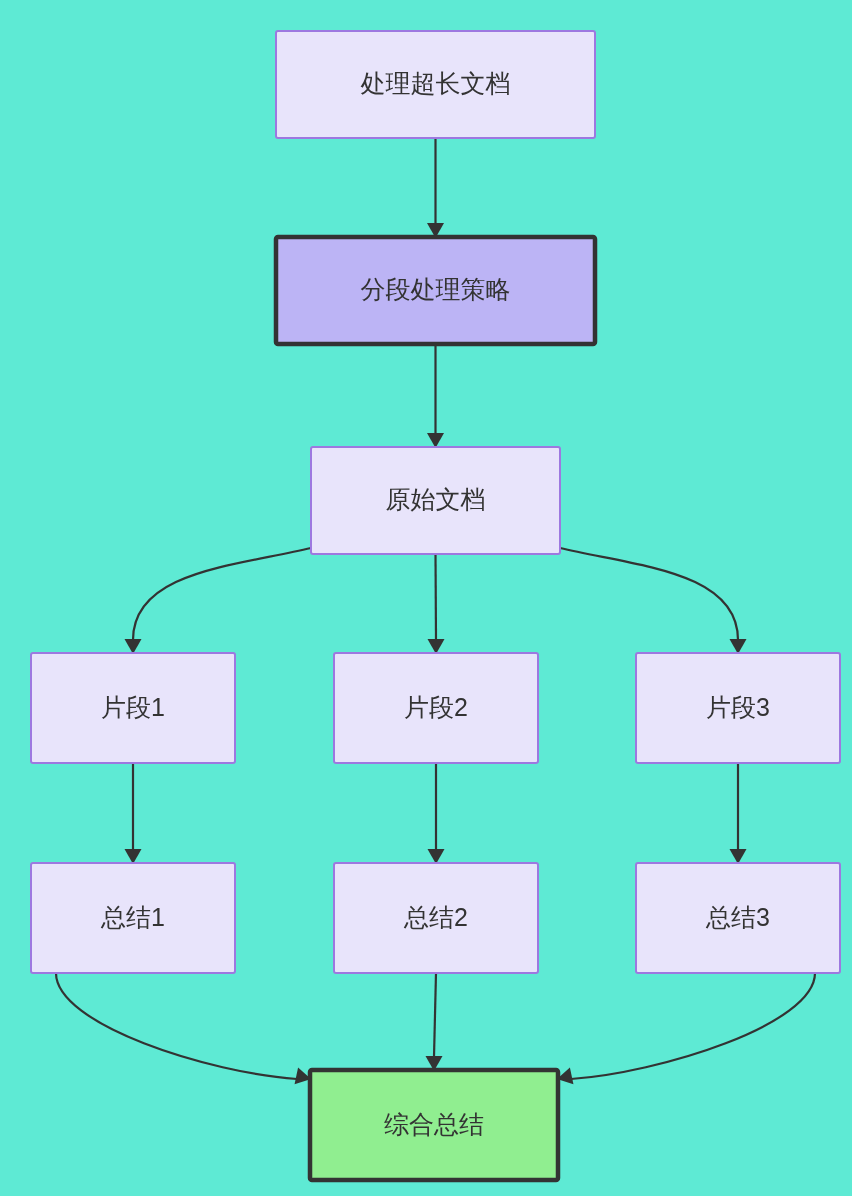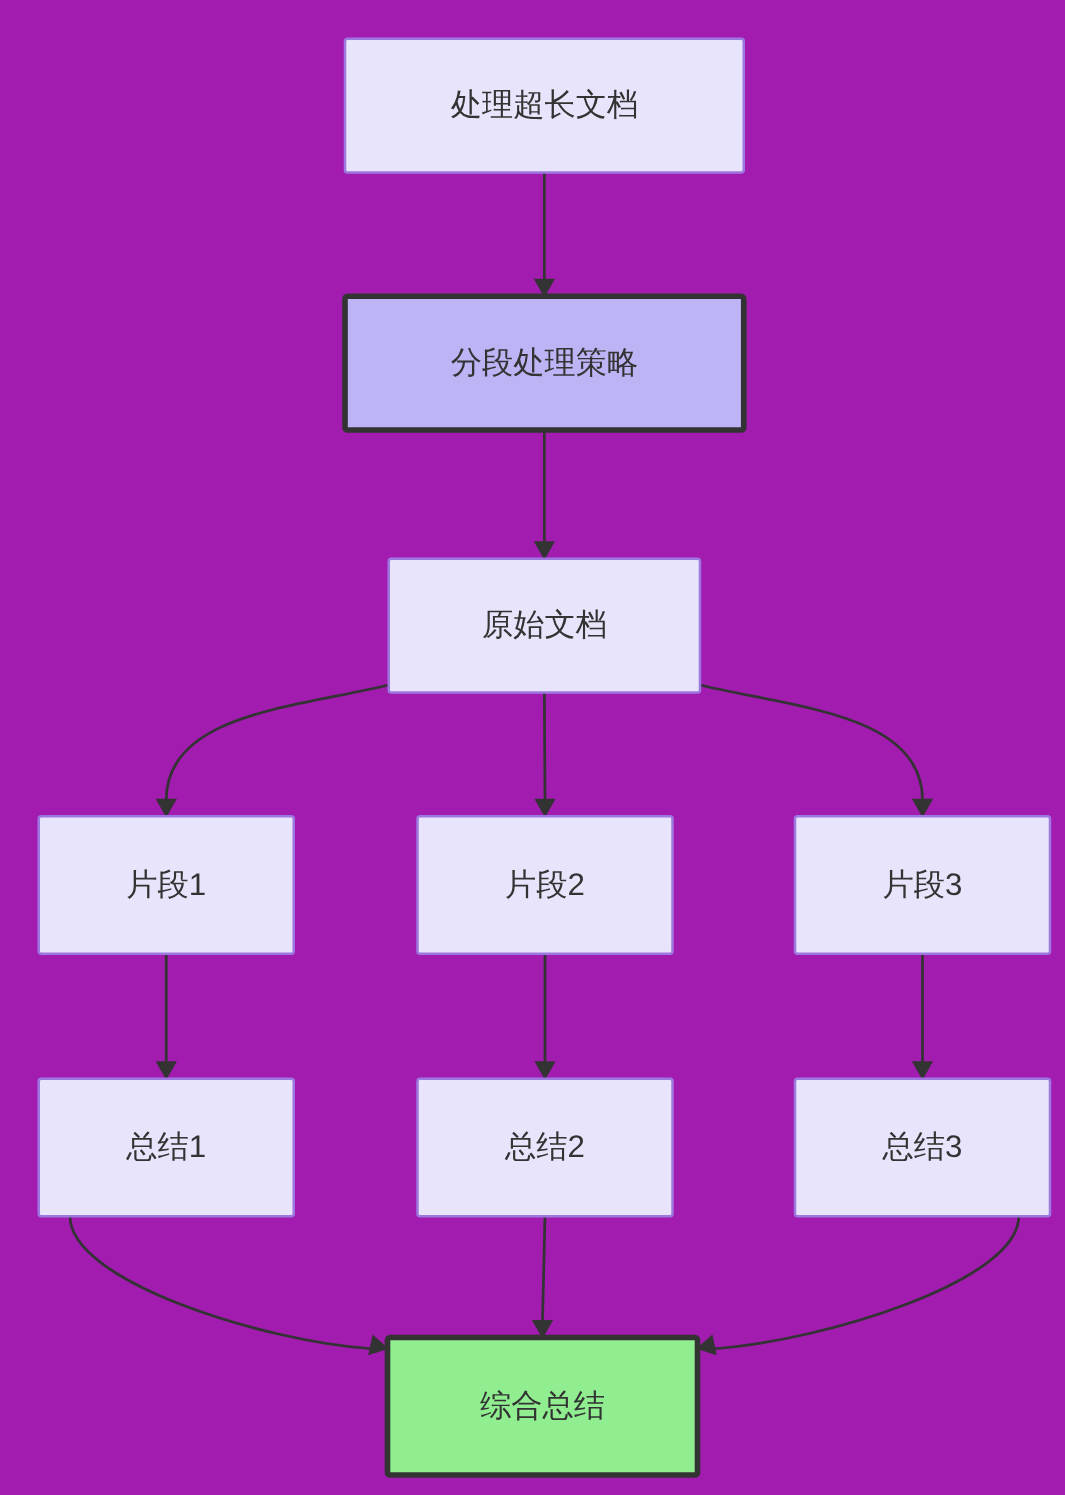--- a/index.html
+++ b/index.html
@@ -10,21 +10,21 @@
   body {
     width: 852px;
     height: 1196px;
     font-family: "Liberation Sans", "DejaVu Sans", sans-serif;
     overflow: hidden;
   }
   #flowchart-root {
     position: relative;
     width: 852px;
     height: 1196px;
-    background: #a21caf;
+    background: #5eead4;
   }
   svg.diagram {
     display: block;
     width: 852px;
     height: 1196px;
   }
   .node-rect {
     stroke-width: 2;
   }
   .node-rect.emphasis {

